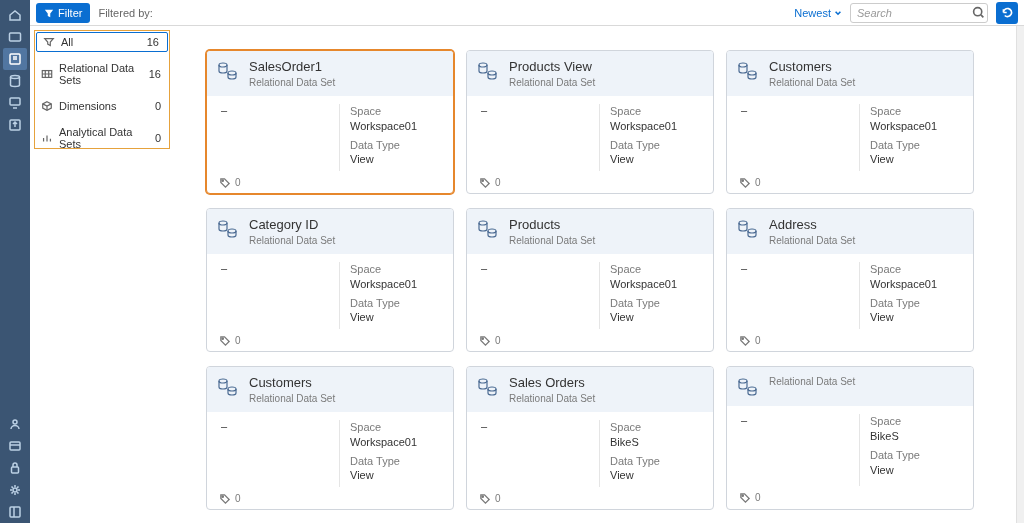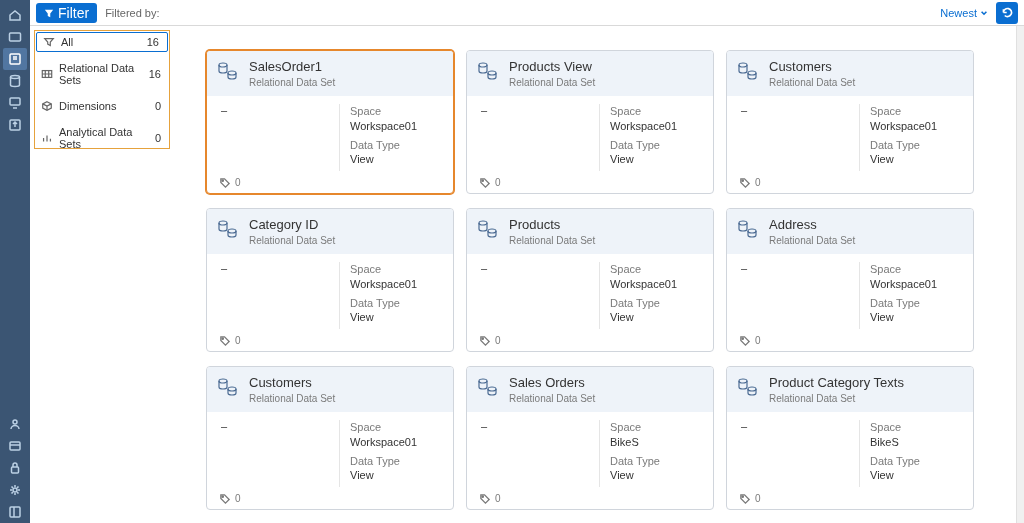--- a/index.html
+++ b/index.html
@@ -11,21 +11,21 @@
   .vnav .spacer { flex: 1; }
   .vnav-item { width: 24px; height: 22px; display: flex; align-items: center; justify-content: center; color: #bcd1e5; cursor: pointer; border-radius: 2px; }
   .vnav-item.active { background: #5176a1; color: #fff; }
   .vnav-item svg { width: 14px; height: 14px; stroke: currentColor; fill: none; stroke-width: 1.5; }
 
   
   .main { flex: 1; display: flex; flex-direction: column; background: #fff; min-width: 0; }
 
   
   .topbar { height: 26px; display: flex; align-items: center; padding: 0 6px; border-bottom: 1px solid #d9d9d9; gap: 8px; background: #fff; }
-  .filter-btn { height: 20px; background: #0a6ed1; color: #fff; border: none; border-radius: 3px; padding: 0 8px; display: flex; align-items: center; gap: 4px; cursor: pointer; font-size: 14px; }
+  .filter-btn { height: 20px; background: #0a6ed1; color: #fff; border: none; border-radius: 3px; padding: 0 8px; display: flex; align-items: center; gap: 4px; cursor: pointer; font-size: 11px; }
   .filter-btn svg { width: 10px; height: 10px; fill: #fff; }
   .topbar-label { color: #666; font-size: 11px; }
   .topbar-spacer { flex: 1; }
   .sort-link { color: #0a6ed1; font-size: 11px; display: flex; align-items: center; gap: 3px; cursor: pointer; }
   .sort-link svg { width: 8px; height: 8px; stroke: #0a6ed1; fill: none; stroke-width: 2; }
   .search-wrap { position: relative; }
   .search-input { width: 138px; height: 20px; border: 1px solid #ccc; border-radius: 3px; padding: 0 22px 0 6px; font-size: 11px; font-style: italic; color: #333; }
   .search-input::placeholder { color: #999; }
   .search-icon-btn { position: absolute; right: 3px; top: 3px; width: 14px; height: 14px; border: none; background: none; color: #666; cursor: pointer; }
   .search-icon-btn svg { width: 13px; height: 13px; stroke: #666; fill: none; stroke-width: 2; }
@@ -142,20 +142,29 @@
         </svg>
       <span>Filter</span>
     </button>
     <span class="topbar-label">Filtered by:</span>
     <div class="topbar-spacer"></div>
     <div class="sort-link">
       <span>Newest</span>
       <svg viewBox="0 0 10 10">
           <path d="M2 3.5l3 3 3-3"></path>
         </svg>
+    </div>
+    <div class="search-wrap">
+      <input class="search-input" type="text" placeholder="Search" style="">
+      <button class="search-icon-btn">
+        <svg viewBox="0 0 16 16">
+            <circle cx="7" cy="7" r="5"></circle>
+            <path d="M11 11l3 3"></path>
+          </svg>
+      </button>
     </div>
     <button class="refresh-btn">
       <svg viewBox="0 0 16 16">
           <path d="M3 8a5 5 0 1 1 1.6 3.7M3 8V4m0 4h4"></path>
         </svg>
     </button>
   </div>
 
   <div class="content">
     <div class="side-panel" id="side-panel">
@@ -398,21 +407,20 @@
                 </svg></span>
               <span>0</span>
             </div>
           </div>
           <div class="card">
             <div class="card-head">
               <span class="card-head-icon"><svg viewBox="0 0 22 22">
                   <use href="#ico-dataset"></use>
                 </svg></span>
               <div>
-                <div class="card-title">Product Category Texts</div>
                 <div class="card-sub">Relational Data Set</div>
               </div>
             </div>
             <div class="card-body">
               <div class="card-left">–</div>
               <div class="card-right">
                 <div class="k">Space</div>
                 <div class="v">BikeS</div>
                 <div class="k">Data Type</div>
                 <div class="v">View</div>

